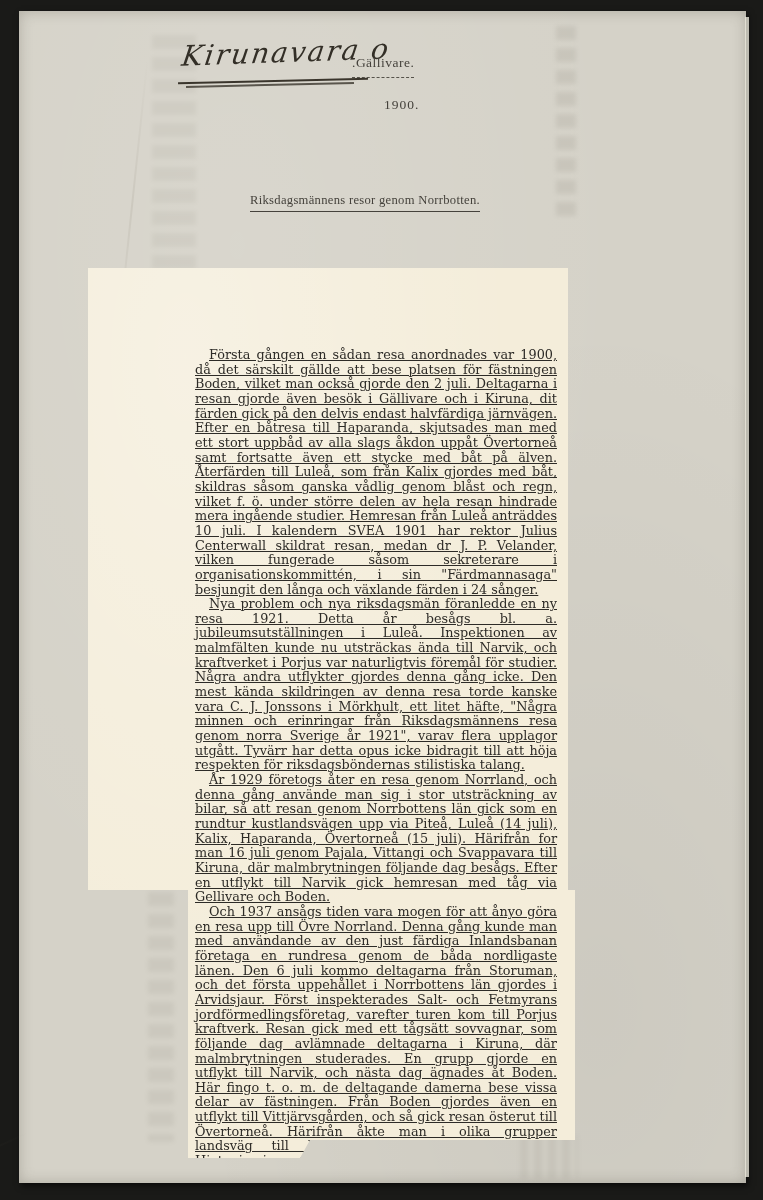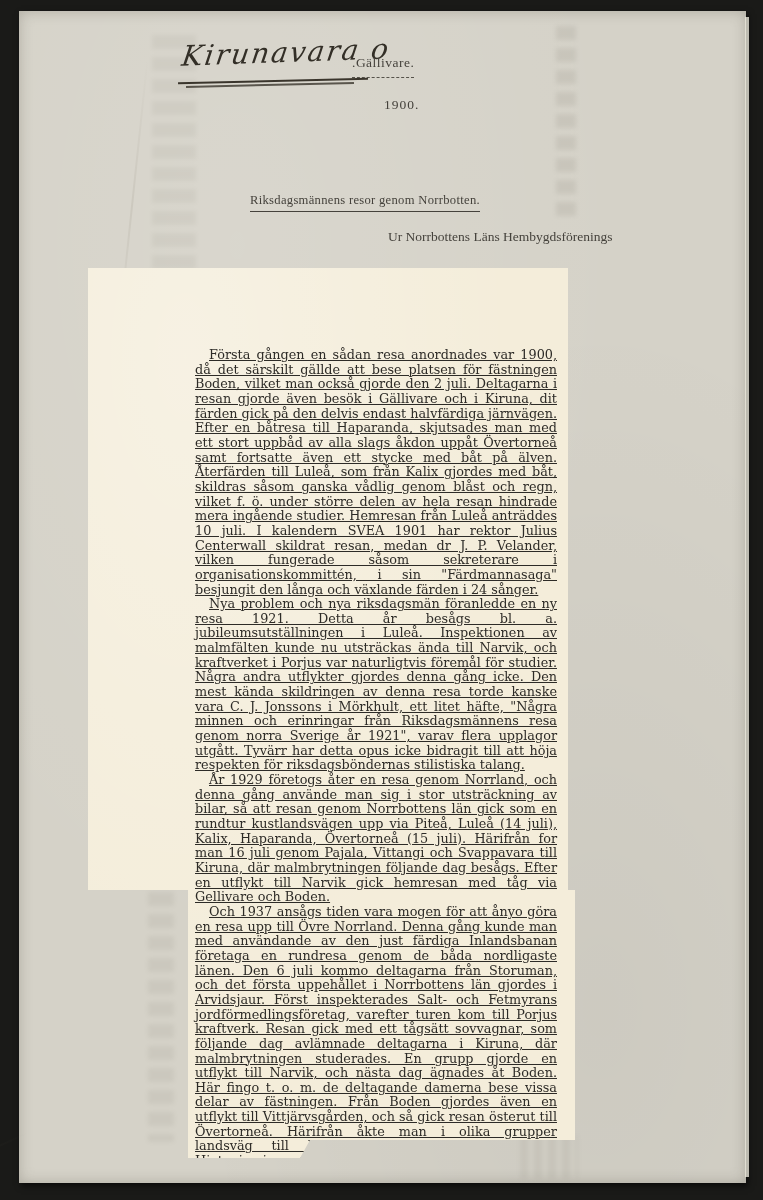--- a/index.html
+++ b/index.html
@@ -91,21 +91,20 @@
   <div class="hw-underline u1"></div>
   <div class="hw-underline u2"></div>
 
   <div class="typed typed-location">.Gällivare.</div>
 
   <div class="typed year-line">1900.</div>
 
   <div class="typed heading-line">Riksdagsmännens resor genom Norrbotten.</div>
 
   <div class="typed source-block">
-    <div>Ur Norrbottens Läns Hembygdsförenings</div>
   </div>
 
   <div class="clipping">
     <div class="clip-text">
         <p class="clip-par">Första gången en sådan resa anordnades var 1900, då det särskilt gällde att bese platsen för fästningen Boden, vilket man också gjorde den 2 juli.  Deltagarna i resan gjorde även besök i Gällivare och i Kiruna, dit färden gick på den delvis endast halvfärdiga järnvägen.  Efter en båtresa till Haparanda, skjutsades man med ett stort uppbåd av alla slags åkdon uppåt Övertorneå samt fortsatte även ett stycke med båt på älven.  Återfärden till Luleå, som från Kalix gjordes med båt, skildras såsom ganska vådlig genom blåst och regn, vilket f. ö. under större delen av hela resan hindrade mera ingående studier.  Hemresan från Luleå anträddes 10 juli.  I kalendern SVEA 1901 har rektor Julius Centerwall skildrat resan, medan dr J. P. Velander, vilken fungerade såsom sekreterare i organisationskommittén, i sin "Färdmannasaga" besjungit den långa och växlande färden i 24 sånger.</p>
         <p class="clip-par">Nya problem och nya riksdagsmän föranledde en ny resa 1921. Detta år besågs bl. a. jubileumsutställningen i Luleå.  Inspektionen av malmfälten kunde nu utsträckas ända till Narvik, och kraftverket i Porjus var naturligtvis föremål för studier.  Några andra utflykter gjordes denna gång icke.  Den mest kända skildringen av denna resa torde kanske vara C. J. Jonssons i Mörkhult, ett litet häfte, "Några minnen och erinringar från Riksdagsmännens resa genom norra Sverige år 1921", varav flera upplagor utgått.  Tyvärr har detta opus icke bidragit till att höja respekten för riksdagsböndernas stilistiska talang.</p>
         <p class="clip-par">År 1929 företogs åter en resa genom Norrland, och denna gång använde man sig i stor utsträckning av bilar, så att resan genom Norrbottens län gick som en rundtur kustlandsvägen upp via Piteå, Luleå (14 juli), Kalix, Haparanda, Övertorneå (15 juli). Härifrån for man 16 juli genom Pajala, Vittangi och Svappavara till Kiruna, där malmbrytningen följande dag besågs.  Efter en utflykt till Narvik gick hemresan med tåg via Gellivare och Boden.</p>
         <p class="clip-par">Och 1937 ansågs tiden vara mogen för att ånyo göra en resa upp till Övre Norrland.  Denna gång kunde man med användande av den just färdiga Inlandsbanan företaga en rundresa genom de båda nordligaste länen.  Den 6 juli kommo deltagarna från Storuman, och det första uppehållet i Norrbottens län gjordes i Arvidsjaur.  Först inspekterades Salt- och Fetmyrans jordförmedlingsföretag, varefter turen kom till Porjus kraftverk.  Resan gick med ett tågsätt sovvagnar, som följande dag avlämnade deltagarna i Kiruna, där malmbrytningen studerades.  En grupp gjorde en utflykt till Narvik, och nästa dag ägnades åt Boden.  Här fingo t. o. m. de deltagande damerna bese vissa delar av fästningen.  Från Boden gjordes även en utflykt till Vittjärvsgården, och så gick resan österut till Övertorneå.  Härifrån åkte man i olika grupper landsväg till Korpilombolo, till Svanstein, till Hietaniemi o. s. v. Fredagen den 9 var man i Haparanda varifrån färden gick genom Bromska stiftelsens jordförmedlingsföretag, Björkfors herrgård och planerade lantbruksskola, Karlsborgs sågverk och sulfatfabrik vid Kalix samt slutligen till Luleå.  Lördagen ägnades först åt Luleå, där bl. a. Länsmuseet fick ett besök, och senare på dagen gick resan söderut mot Piteå med uppehåll bl. a. vid Laver, Öjebyn och Grans lantmannaskola, Munksunds, Löfholms och Storfors sågverk m. m.</p>
       </div>
   </div>

